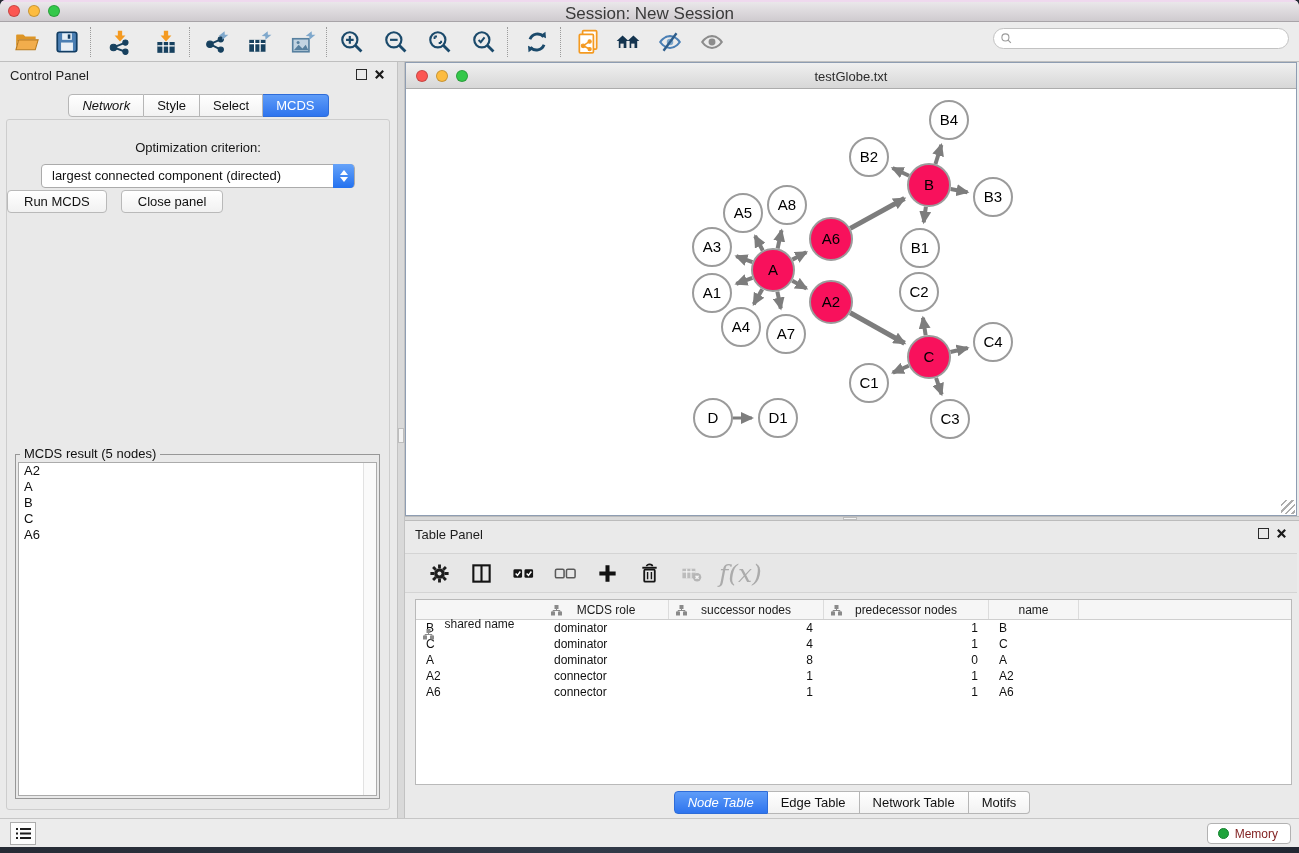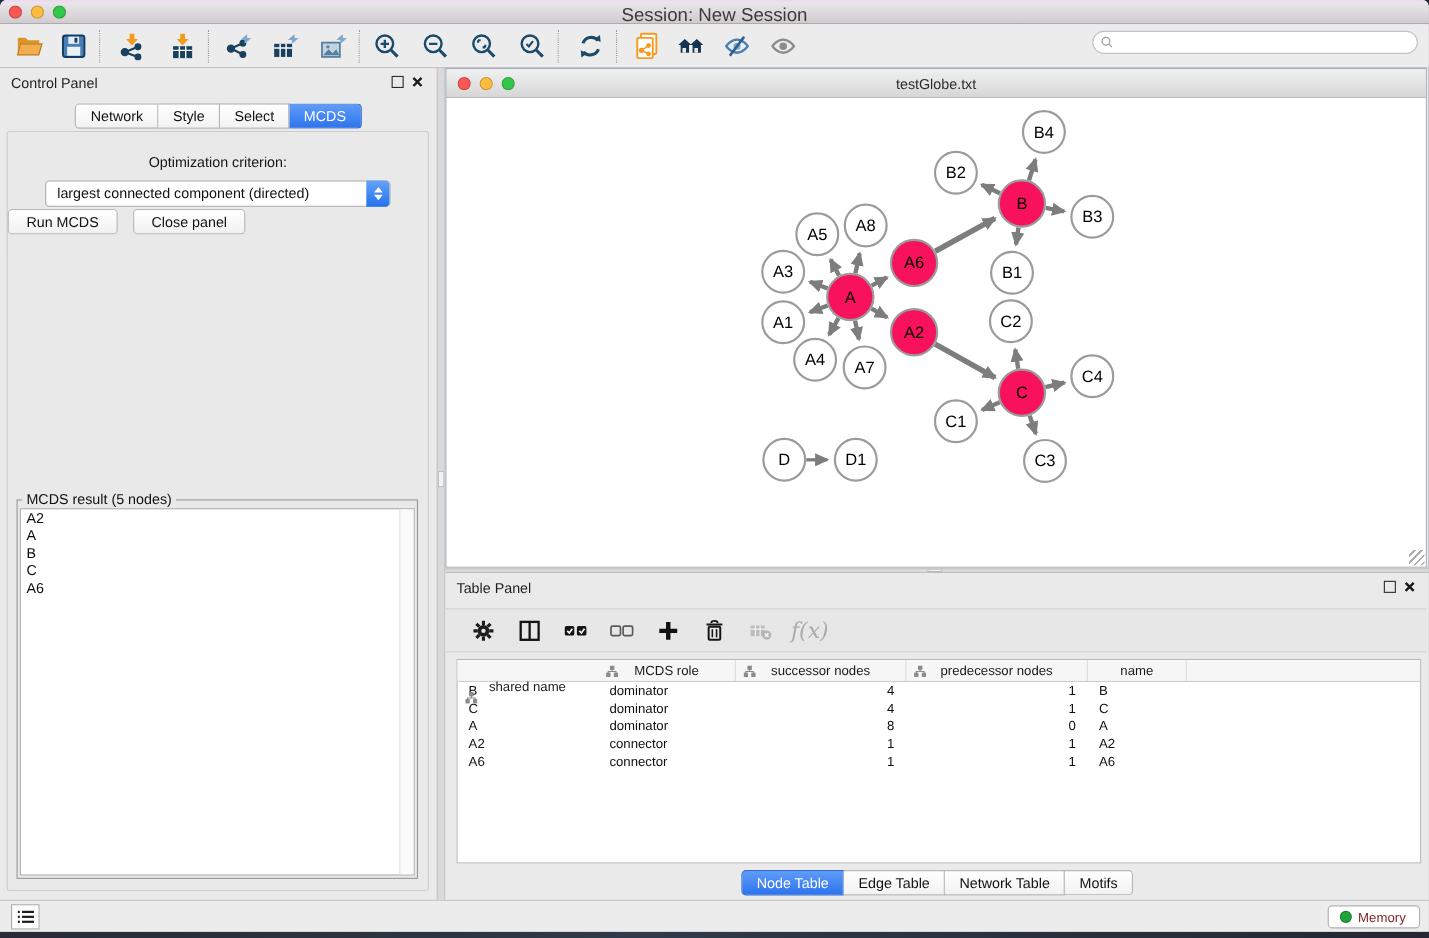--- a/index.html
+++ b/index.html
@@ -28,21 +28,21 @@
 
   
   .cpanel { position:absolute; left:0; top:62px; width:397px; bottom:29px; background:#EAEAEA; }
   .panel-head { position:relative; height:26px; }
   .panel-head .ptitle { position:absolute; left:10px; top:6px; font-size:13px; color:#1E1E1E; }
   .panel-ctrls { position:absolute; right:12px; top:7px; display:flex; gap:7px; align-items:center; }
   .float-box { width:11px; height:11px; border:1.6px solid #2A2A2A; background:transparent; }
   .close-x svg { width:11px; height:11px; display:block; }
   .seg-row { display:flex; justify-content:center; margin-top:6px; }
   .seg { padding:2px 13px; font-size:13px; color:#111; background:linear-gradient(#FFFFFF,#F2F2F2); border:1px solid #B6B6B6; border-left:none; line-height:17px; }
-  .seg:first-child { border-left:1px solid #B6B6B6; border-radius:4px 0 0 4px; }
+  .seg:first-child { border-left:1px solid #B6B6B6; border-radius:4px 0 0 4px;font-style:italic; }
   .seg:last-child { border-radius:0 4px 4px 0; }
   .seg.active { background:linear-gradient(#5E9CF8,#2E74EE); border-color:#2E6CD8; color:#fff; }
   .cp-content { position:absolute; left:6px; right:7px; top:57px; bottom:8px; background:#E9E9E9; border:1px solid #CDCDCD; border-radius:3px; }
   .opt-label { text-align:center; font-size:13px; color:#161616; margin-top:20px; }
   .combo { position:relative; margin:9px auto 0; width:314px; height:24px; background:#fff; border:1px solid #ABABAB; border-radius:4px; font-size:13px; color:#111; line-height:22px; padding-left:10px; }
   .combo .stepper { position:absolute; right:0; top:-1px; width:21px; height:24px; background:linear-gradient(#66A3F9,#2371EF); border-radius:0 4px 4px 0; display:flex; flex-direction:column; align-items:center; justify-content:center; gap:2px; }
   .tri-up { width:0; height:0; border-left:4px solid transparent; border-right:4px solid transparent; border-bottom:5px solid #fff; }
   .tri-dn { width:0; height:0; border-left:4px solid transparent; border-right:4px solid transparent; border-top:5px solid #fff; }
   .btn-row { display:flex; gap:14px; margin-top:2px; }
   .pbtn { padding:2px 16px; height:23px; font-size:13px; color:#111; background:linear-gradient(#FFFFFF,#F1F1F1); border:1px solid #B9B9B9; border-radius:4px; }
@@ -65,21 +65,21 @@
   .nf-canvas { position:absolute; left:0; top:26px; right:0; bottom:0; background:#fff; overflow:hidden; }
   .resize-grip { position:absolute; right:1px; bottom:1px; width:14px; height:14px; background:repeating-linear-gradient(135deg,transparent 0 3px,#ADADAD 3px 4.6px); }
   .hdivider { position:absolute; left:0; right:0; top:454px; height:5px; background:#D9D9D9; border-top:1px solid #BCBCBC; border-bottom:1px solid #BCBCBC; }
   .hdivider .handle { position:absolute; top:0; bottom:0; left:438px; width:14px; background:#F2F2F2; border:1px solid #BDBDBD; }
 
   
   .tpanel { position:absolute; left:0; right:0; top:459px; bottom:0; background:#EAEAEA; }
   .ttoolbar { position:absolute; left:0; right:2px; top:32px; height:40px; background:#E7E7E7; border-top:1px solid #D4D4D4; border-bottom:1px solid #D4D4D4; display:flex; align-items:center; padding-left:16px; }
   .ttbtn { width:36px; height:34px; display:flex; align-items:center; justify-content:center; flex:0 0 auto; margin-right:6px; }
   .ttbtn svg { width:23px; height:23px; }
-  .fx-label { font-size:20px; font-style:italic; font-family:"DejaVu Serif",serif; color:#ABABAB; margin-left:4px; }
+  .fx-label { font-size:25px; font-style:italic; font-family:"DejaVu Serif",serif; color:#ABABAB; margin-left:4px; }
   .dtable { position:absolute; left:10px; top:78px; width:877px; height:186px; background:#fff; border:1px solid #B9B9B9; font-size:12px; }
   .dt-header { display:flex; height:20px; background:#F6F6F6; border-bottom:1px solid #CFCFCF; }
   .dt-hcell { position:relative; border-right:1px solid #DCDCDC; display:flex; align-items:center; justify-content:center; color:#1A1A1A; }
   .dt-hcell svg { position:absolute; left:7px; top:5px; width:11px; height:11px; }
   .dt-row { display:flex; height:16px; }
   .dt-cell { overflow:hidden; white-space:nowrap; color:#101010; line-height:16px; }
   .dt-cell.num { text-align:right; padding-right:11px; }
   .dt-cell.txt { padding-left:10px; }
   .tp-tabs { position:absolute; left:0; right:0; bottom:4px; display:flex; justify-content:center; }
 

